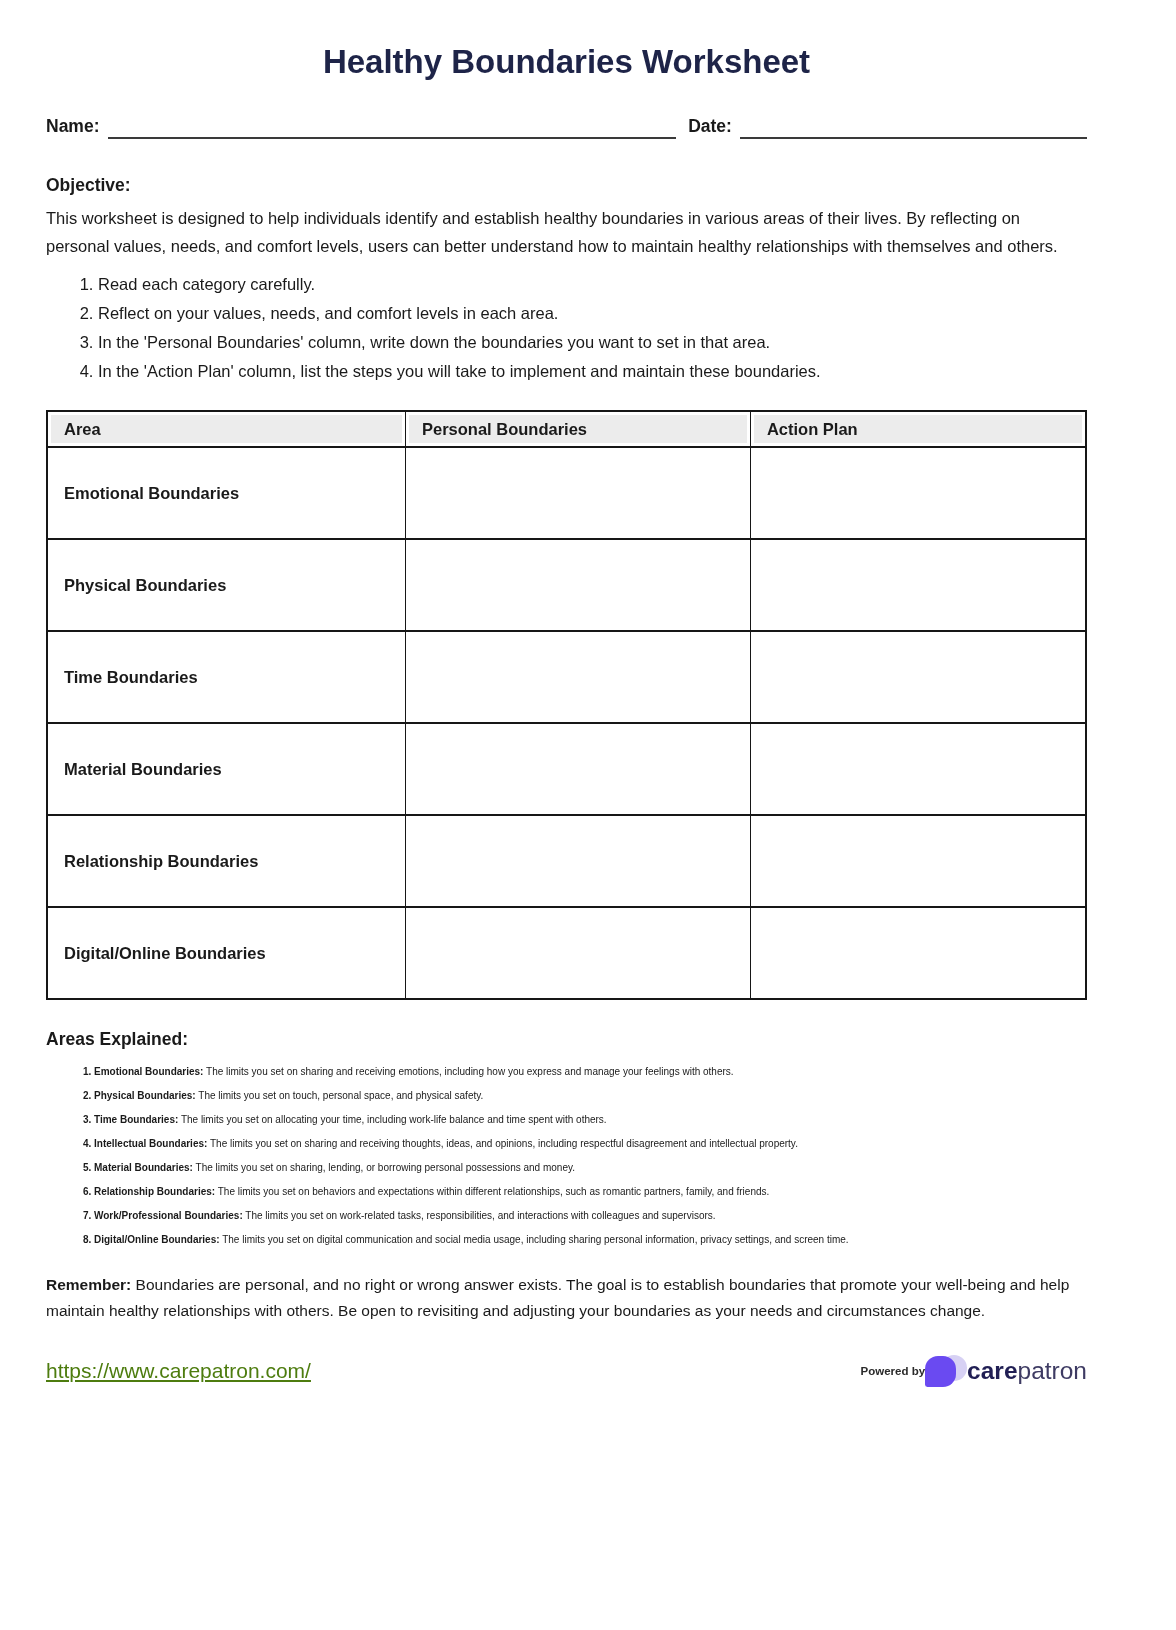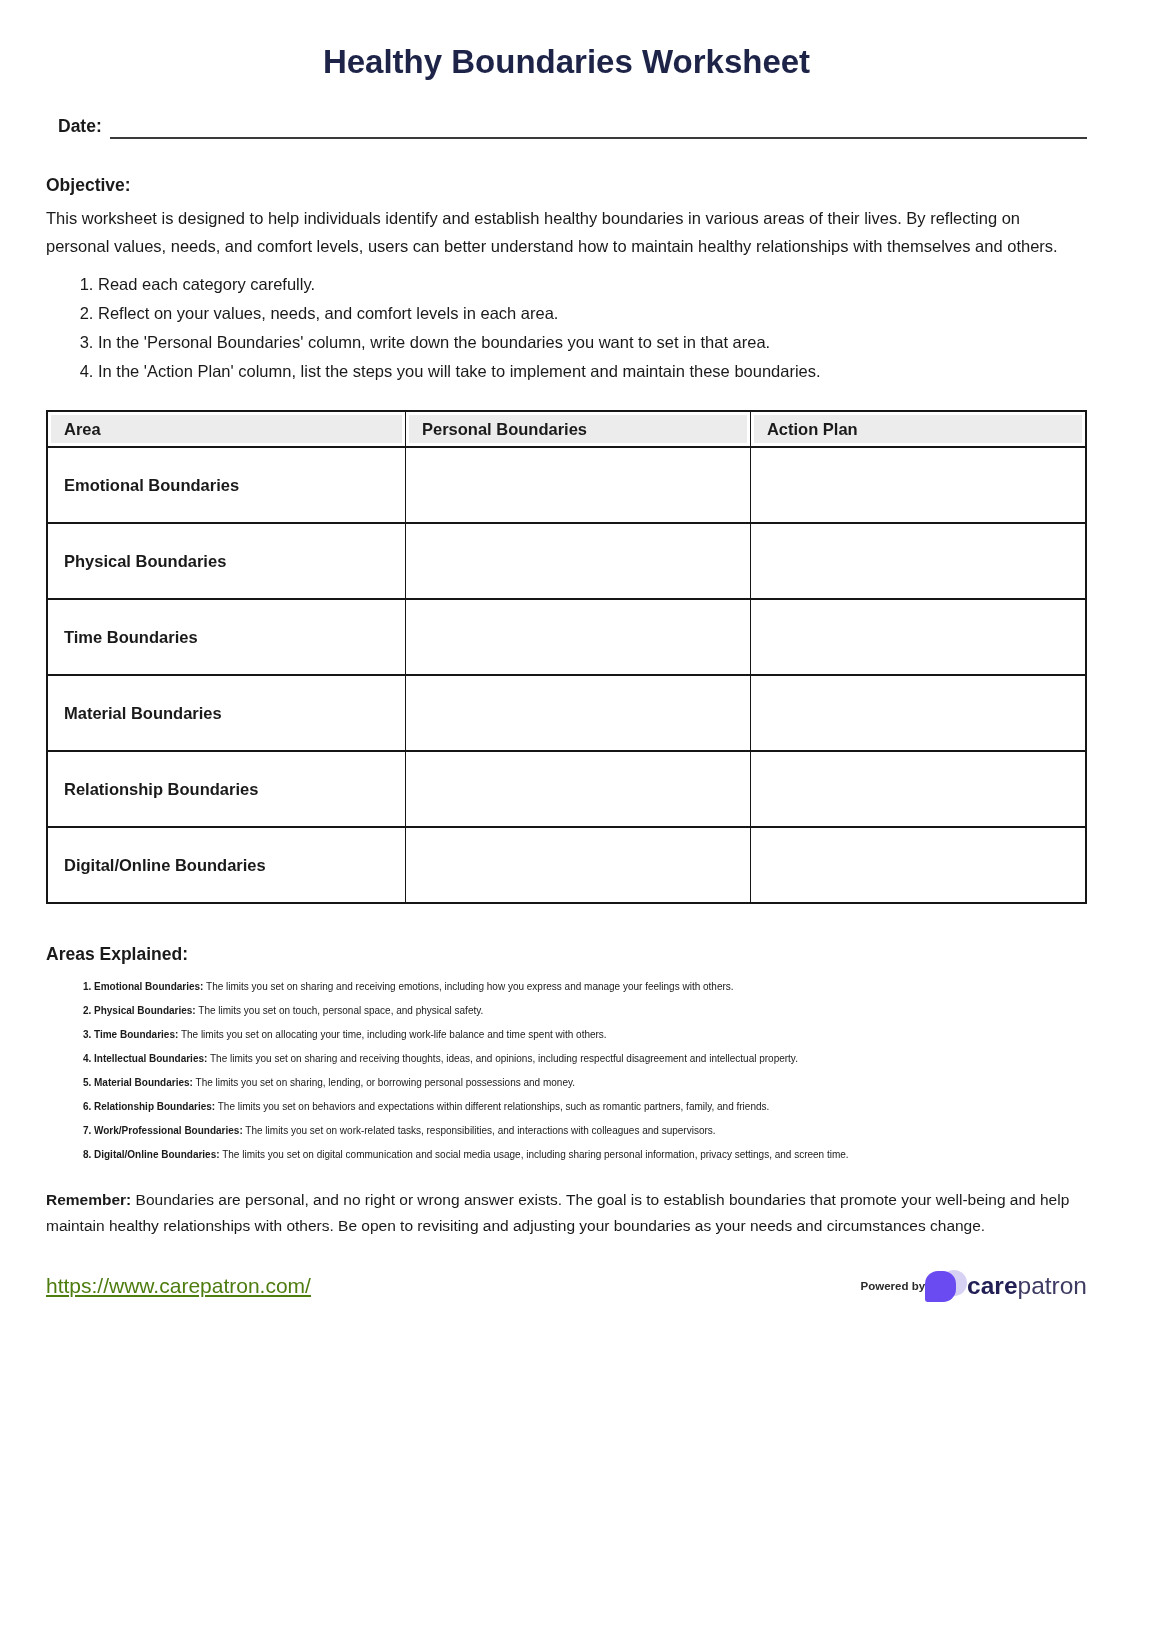--- a/index.html
+++ b/index.html
@@ -72,28 +72,28 @@
     border: 1px solid #161616;
     text-align: left;
     font-size: 16.5px;
     font-weight: bold;
     padding: 0 16px;
     height: 36px;
   }
   table.boundaries td {
     border: 1px solid #161616;
     border-top: 2px solid #161616;
-    height: 76px;
+    height: 92px;
     padding: 0 16px;
     vertical-align: middle;
     font-size: 16.5px;
   }
   td.area-cell { font-weight: bold; }
 
-  .areas-heading { margin-top: 40px; }
+  .areas-heading { margin-top: 29px; }
   ol.areas {
     margin: 10px 0 0 0;
     padding-left: 48px;
     font-size: 10px;
     line-height: 24px;
   }
   ol.areas li::marker { font-weight: bold; }
   ol.areas .b { font-weight: bold; }
 
   .remember {
@@ -154,20 +154,24 @@
   .brand-light { font-weight: normal; color: #3e3b63; }
 </style>
 </head>
 <body>
 
 <div class="content">
 
   <h1 class="doc-title">Healthy Boundaries Worksheet</h1>
 
   <div class="namedate-row">
+    <div class="nd-group-name">
+      <span class="nd-label">Name:</span>
+      <span class="nd-line"></span>
+    </div>
     <div class="nd-group-date">
       <span class="nd-label">Date:</span>
       <span class="nd-line"></span>
     </div>
   </div>
 
   <h2 class="sect-heading objective-heading">Objective:</h2>
   <p class="objective-text">This worksheet is designed to help individuals identify and establish healthy boundaries in various areas of their lives. By reflecting on personal values, needs, and comfort levels, users can better understand how to maintain healthy relationships with themselves and others.</p>
 
   <ol class="instructions">

